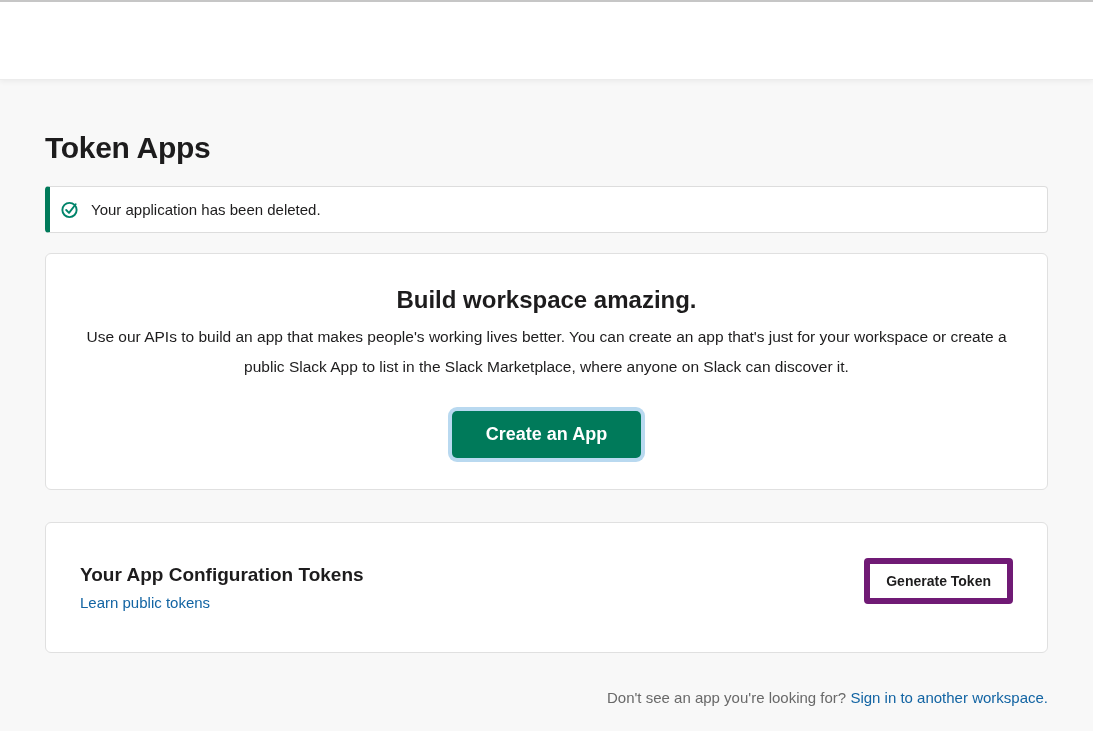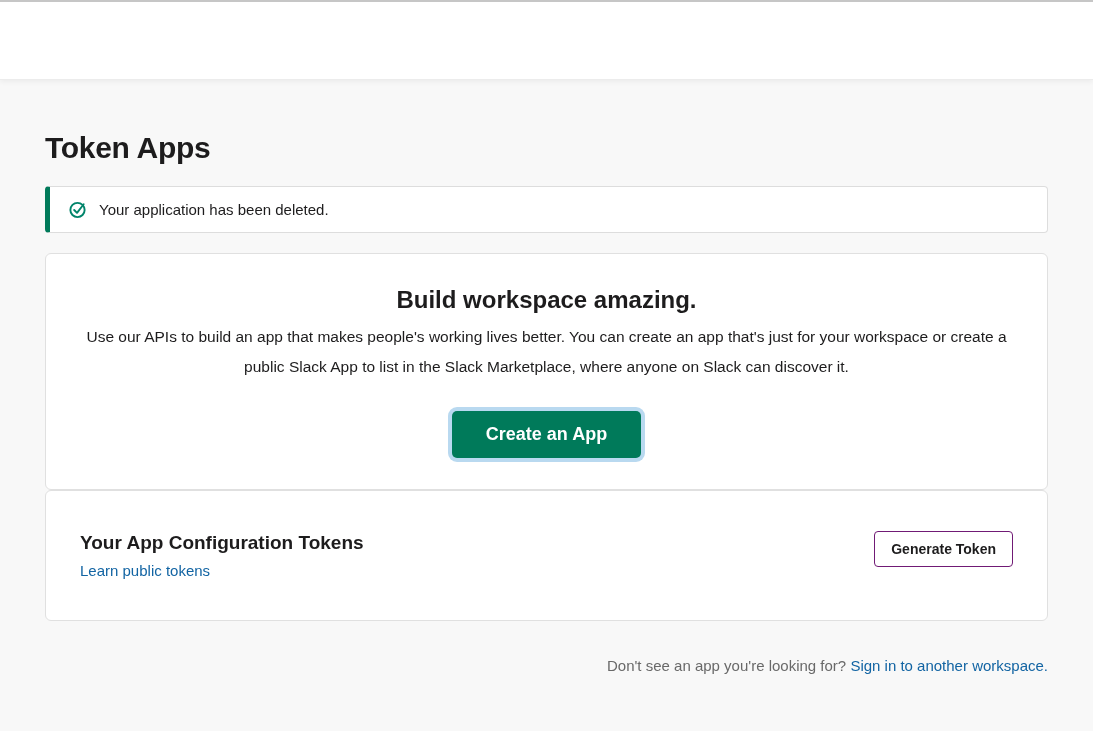--- a/index.html
+++ b/index.html
@@ -30,21 +30,21 @@
   }
   .alert {
     margin-top: 21px;
     background: #ffffff;
     border: 1px solid #dddddd;
     border-left: 5px solid #007a5a;
     border-radius: 4px;
     height: 47px;
     display: flex;
     align-items: center;
-    padding: 0 12px;
+    padding: 0 4px;
   }
   .alert .icon {
     display: inline-flex;
     margin-left: 6px;
     margin-right: 12px;
   }
   .alert-text {
     font-size: 15px;
     color: #1d1c1d;
   }
@@ -80,20 +80,21 @@
     font-size: 18px;
     font-weight: bold;
     border: none;
     border-radius: 5px;
     padding: 13px 34px;
     cursor: pointer;
     box-shadow: 0 0 0 4px #b9d9f0;
     outline: none;
   }
   .tokens-card {
+    margin-top: 32px;
     height: 131px;
     padding: 34px;
     display: flex;
     align-items: center;
     justify-content: space-between;
   }
   .tokens-left { }
   .tokens-heading {
     font-size: 19px;
     font-weight: bold;
@@ -102,21 +103,21 @@
   .tokens-link {
     display: inline-block;
     margin-top: 8px;
     font-size: 15px;
     color: #1264a3;
     text-decoration: none;
     cursor: pointer;
   }
   .generate-btn {
     background: #ffffff;
-    border: 1px solid #701a75;
+    border: 6px solid #701a75;
     border-radius: 4px;
     font-family: "Liberation Sans", sans-serif;
     font-size: 14px;
     font-weight: bold;
     color: #1d1c1d;
     padding: 9px 16px;
     cursor: pointer;
     margin-bottom: 14px;
   }
   .page-footer {

